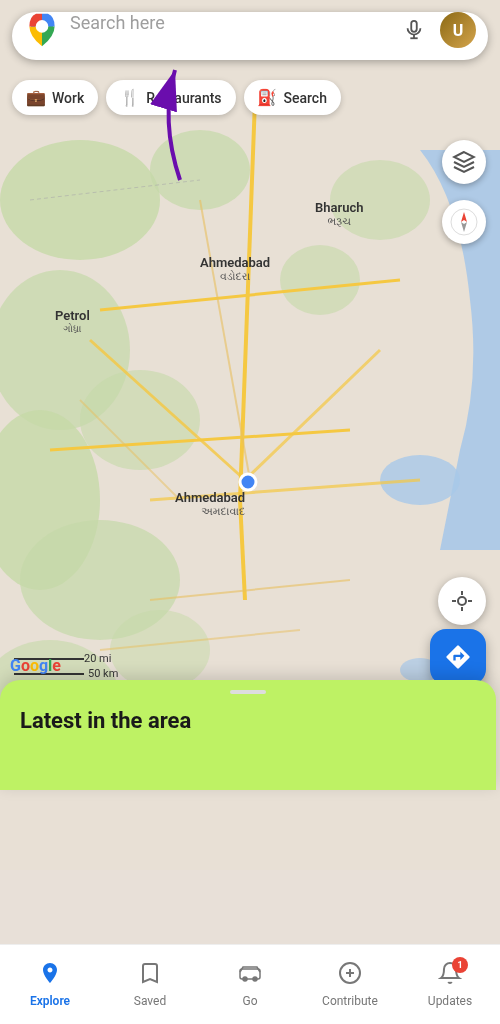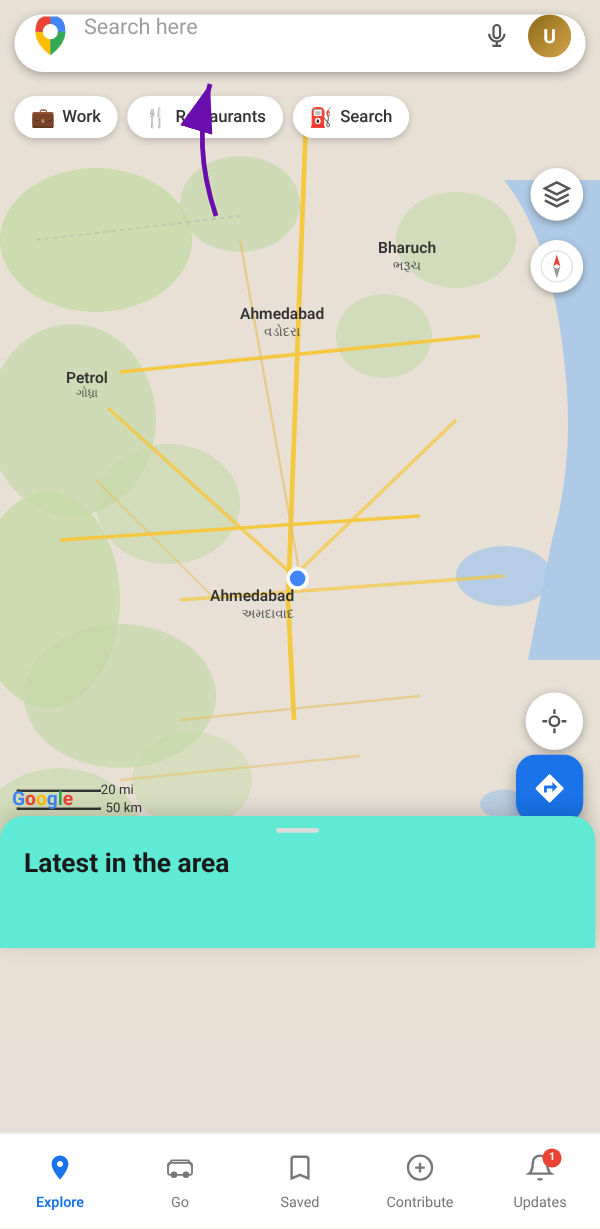--- a/index.html
+++ b/index.html
@@ -233,21 +233,21 @@
       display: block;
     }
 
     
     .bottom-sheet {
       position: absolute;
       bottom: 0;
       left: 0;
       right: 4px;
       height: 180px;
-      background: #5eead4;
+      background: #bef264;
       border-radius: 20px 20px 0 0;
       box-shadow: 0 -4px 16px rgba(0,0,0,0.15);
       z-index: 20;
     }
 
     .bottom-sheet-handle {
       width: 36px;
       height: 4px;
       background: #ddd;
       border-radius: 2px;
@@ -516,37 +516,37 @@
     <div class="nav-icon active">
       <svg width="24" height="24" viewBox="0 0 24 24" fill="#1a73e8">
         <path d="M12 2C8.13 2 5 5.13 5 9c0 5.25 7 13 7 13s7-7.75 7-13c0-3.87-3.13-7-7-7zm0 9.5c-1.38 0-2.5-1.12-2.5-2.5s1.12-2.5 2.5-2.5 2.5 1.12 2.5 2.5-1.12 2.5-2.5 2.5z"></path>
       </svg>
     </div>
     <span class="nav-label active">Explore</span>
   </div>
 
   <div class="nav-item">
     <div class="nav-icon">
+      <svg width="24" height="24" viewBox="0 0 24 24" fill="none" stroke="#777" stroke-width="2">
+        <path d="M17 3H7a2 2 0 0 0-2 2v16l7-3 7 3V5a2 2 0 0 0-2-2z"></path>
+      </svg>
+    </div>
+    <span class="nav-label">Saved</span>
+  </div>
+
+  <div class="nav-item">
+    <div class="nav-icon">
       <svg width="24" height="24" viewBox="0 0 24 24" fill="none" stroke="#777" stroke-width="1.5">
         <rect x="2" y="8" width="20" height="10" rx="2"></rect>
         <circle cx="7" cy="18" r="2" fill="#777"></circle>
         <circle cx="17" cy="18" r="2" fill="#777"></circle>
         <path d="M2 11 L5 6 L19 6 L22 11"></path>
       </svg>
     </div>
     <span class="nav-label">Go</span>
-  </div>
-
-  <div class="nav-item">
-    <div class="nav-icon">
-      <svg width="24" height="24" viewBox="0 0 24 24" fill="none" stroke="#777" stroke-width="2">
-        <path d="M17 3H7a2 2 0 0 0-2 2v16l7-3 7 3V5a2 2 0 0 0-2-2z"></path>
-      </svg>
-    </div>
-    <span class="nav-label">Saved</span>
   </div>
 
   <div class="nav-item">
     <div class="nav-icon">
       <svg width="24" height="24" viewBox="0 0 24 24" fill="none" stroke="#777" stroke-width="2">
         <circle cx="12" cy="12" r="10"></circle>
         <line x1="12" y1="8" x2="12" y2="16"></line>
         <line x1="8" y1="12" x2="16" y2="12"></line>
       </svg>
     </div>

